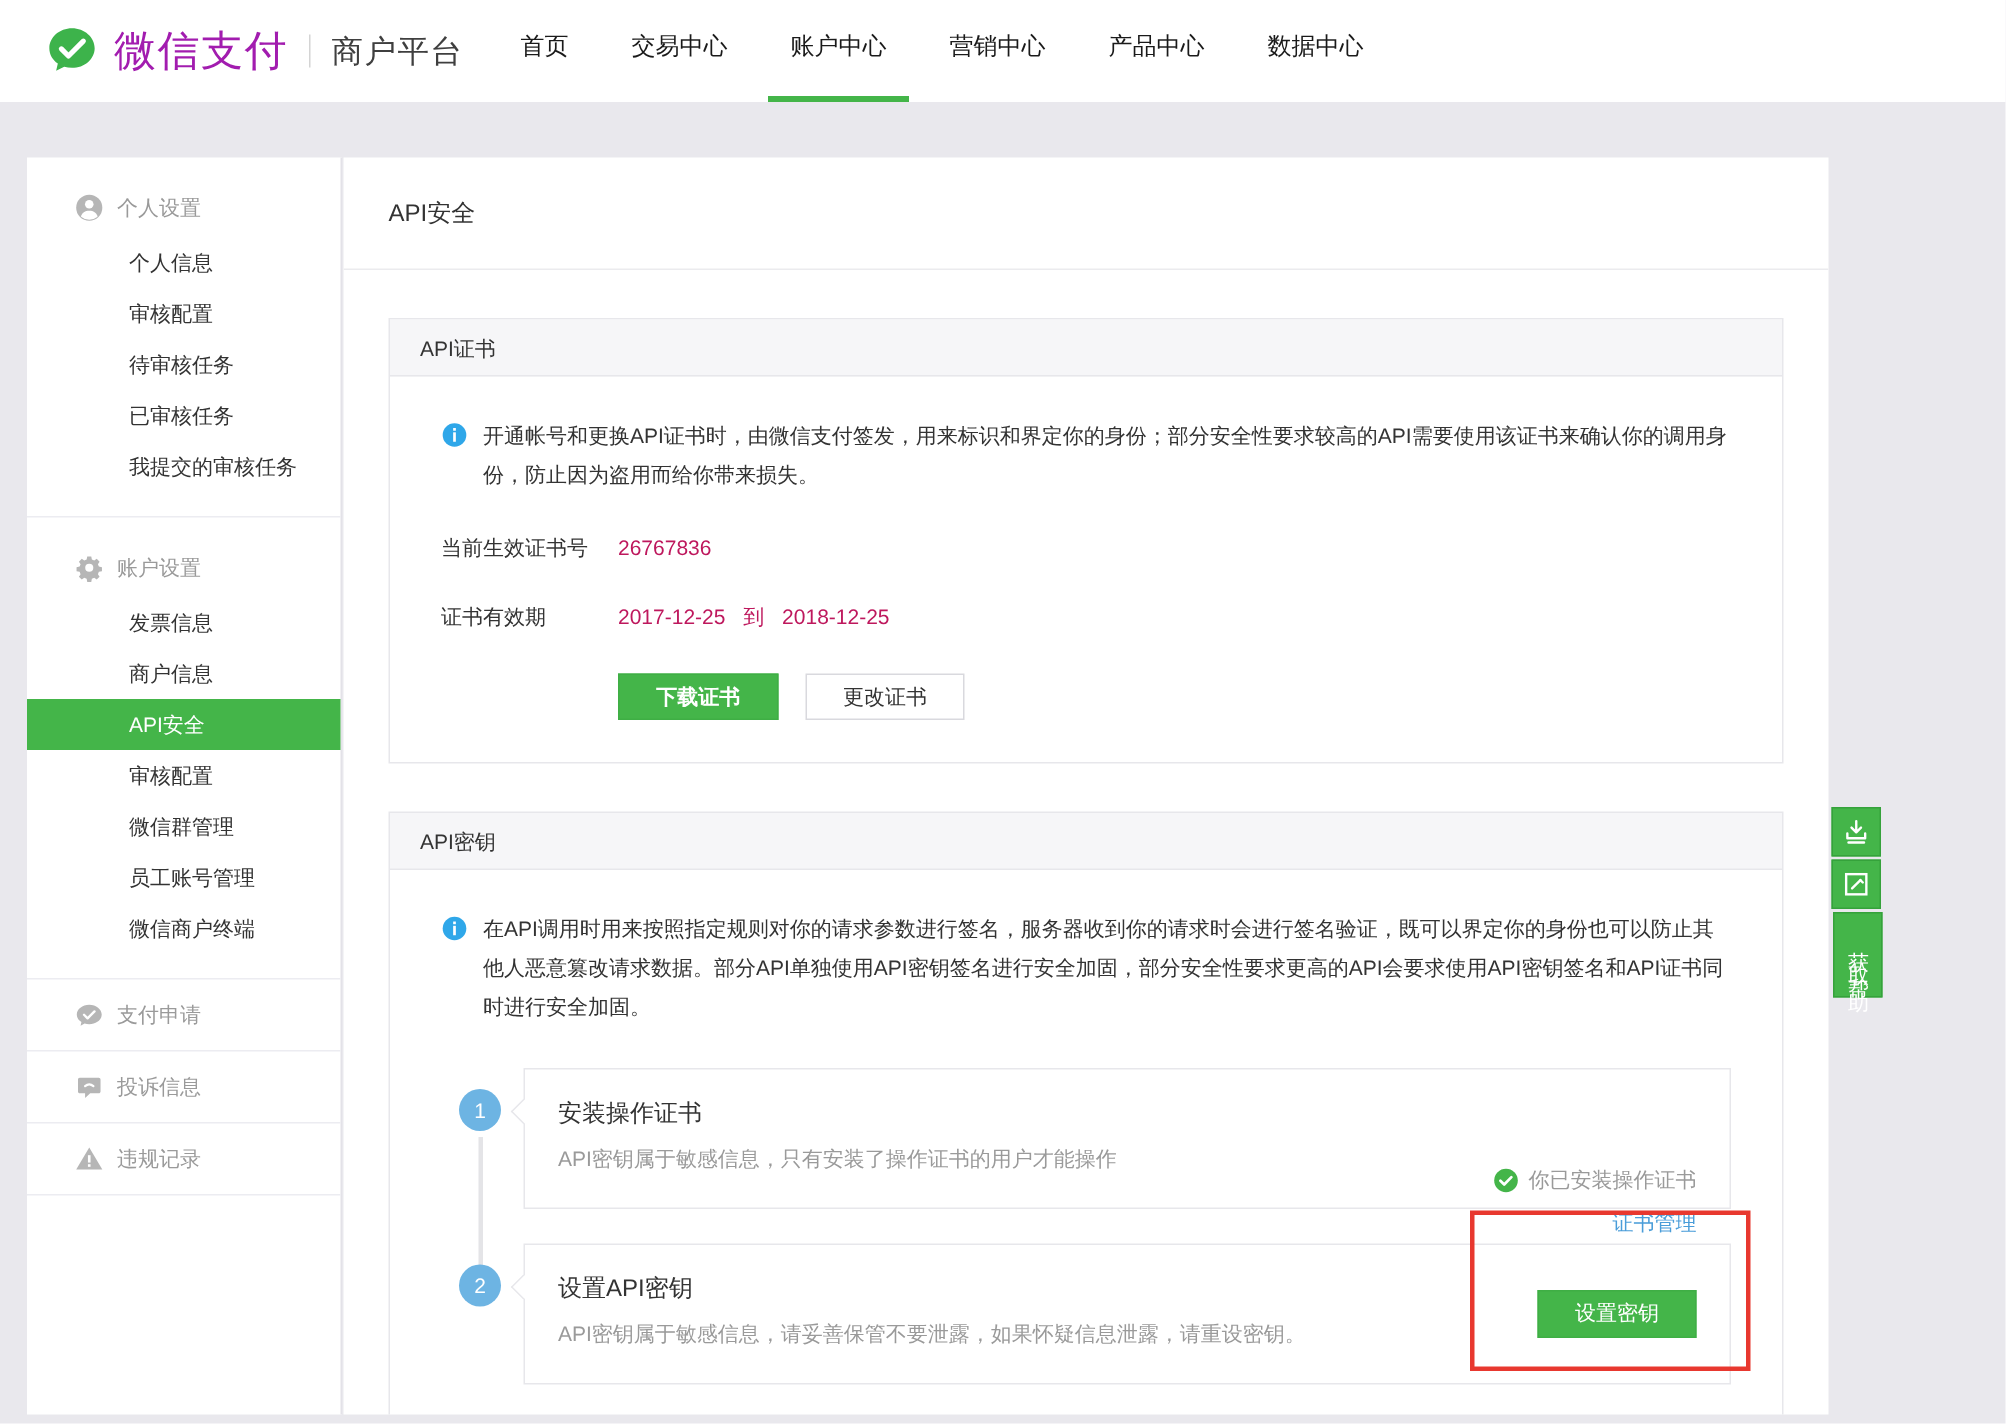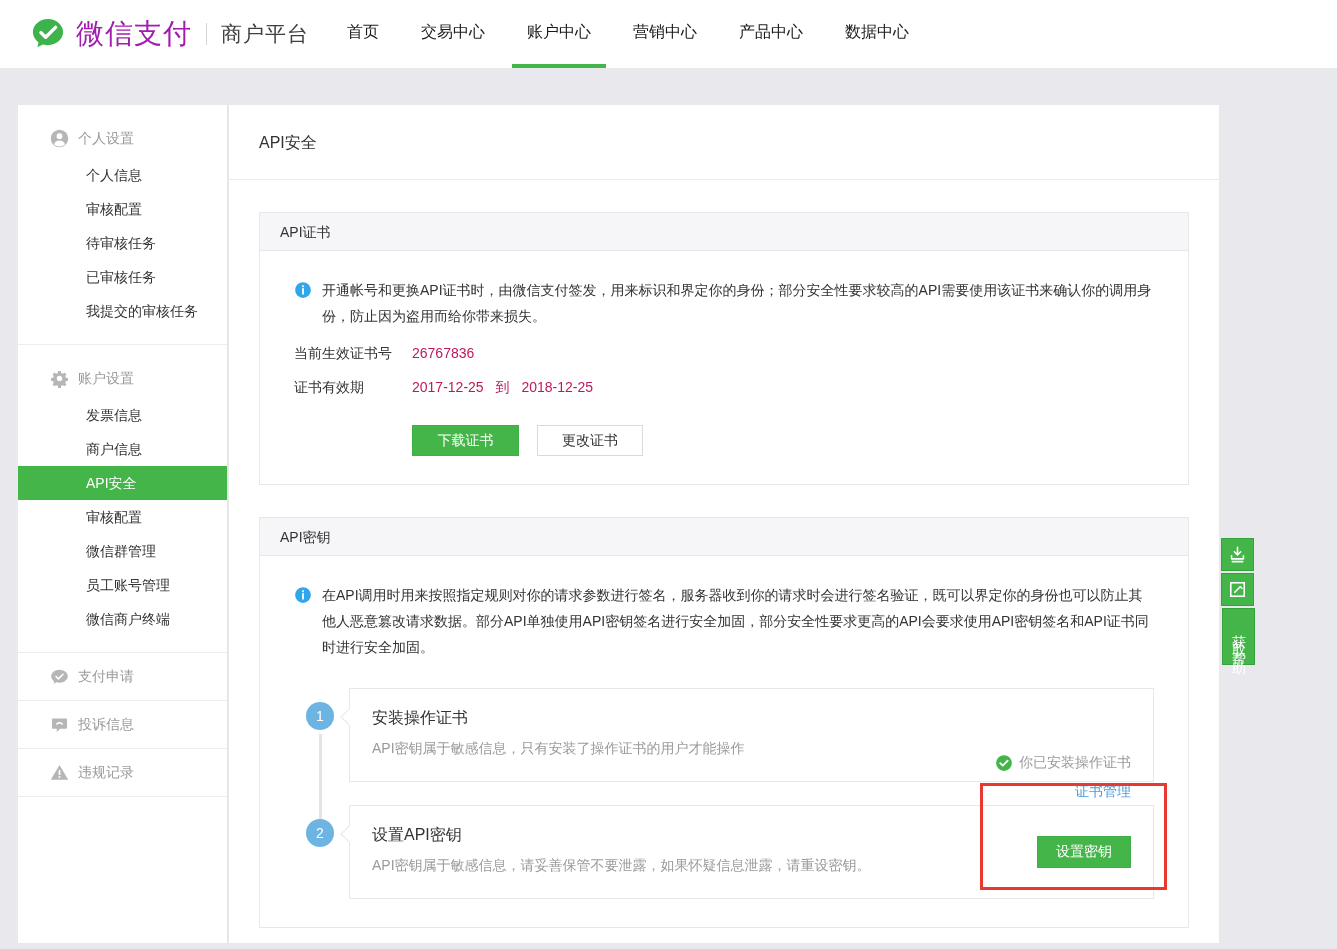--- a/index.html
+++ b/index.html
@@ -48,28 +48,28 @@
   .card-header {
     height:38px; line-height:38px; background:#f6f6f8; border-bottom:1px solid #e7e7eb;
     padding-left:20px; font-size:14px; color:#333;
   }
   .card-body { padding:26px 34px 28px; }
 
   .info-row { display:flex; font-size:14px; color:#333; line-height:26px; }
   .info-icon { width:18px; height:18px; margin:4px 10px 0 0; flex:0 0 auto; }
   .info-text { max-width:860px; }
 
-  .field-row { display:flex; margin-top:16px; font-size:14px; }
+  .field-row { display:flex; margin-top:28px; font-size:14px; }
   .field-label { width:118px; color:#333; flex:0 0 auto; }
   .field-value { color:#be185d; }
   .date-sep { margin:0 8px; }
 
   .btn-row { margin-top:28px; padding-left:118px; display:flex; }
   .btn { font-size:14px; height:31px; cursor:pointer; font-family:inherit; }
-  .btn-green { width:107px; background:#44b549; border:1px solid #3fae45; color:#fff; }
+  .btn-green { width:107px; background:#44b549; border:1px solid #3fae45; color:#fff;font-weight:bold; }
   .btn-plain { width:106px; background:#fff; border:1px solid #d9d9de; color:#333; margin-left:18px; }
 
   
   .steps { margin-top:28px; padding-left:12px; }
   .step { position:relative; padding-left:43px; }
   .step + .step { margin-top:23px; }
   .step-circle {
     position:absolute; left:0; top:14px; width:28px; height:28px; border-radius:50%;
     background:#6db4e3; color:#fff; text-align:center; line-height:28px; font-size:14px;
   }
@@ -80,21 +80,21 @@
     border-left:1px solid #e7e7eb; border-bottom:1px solid #e7e7eb; transform:rotate(45deg);
   }
   .step-title { font-size:16px; color:#333; }
   .step-desc { font-size:14px; color:#9a9a9a; margin-top:11px; }
   .step-right { position:absolute; top:21px; right:22px; text-align:right; font-size:14px; }
   .step-status { color:#9a9a9a; display:flex; align-items:center; justify-content:flex-end;margin-top:44px; }
   .check-icon { width:18px; height:18px; margin-right:6px; }
   .cert-link { display:inline-block; margin-top:11px; color:#4a9dd9; text-decoration:none; cursor:pointer; }
   .set-key-btn {
     position:absolute; right:22px; top:50%; transform:translateY(-50%);
-    width:94px; height:32px; background:#44b549; border:1px solid #3fae45; color:#fff;
+    width:106px; height:32px; background:#44b549; border:1px solid #3fae45; color:#fff;
     font-size:14px; cursor:pointer; font-family:inherit;
   }
   .red-annotation {
     position:absolute; right:-14px; top:-23px; width:187px; height:107px;
     border:3px solid #e8382f; pointer-events:none; z-index:4;
   }
 
   
   .float-widget { position:absolute; left:1221px; top:538px; width:34px; z-index:6; }
   .float-btn {

